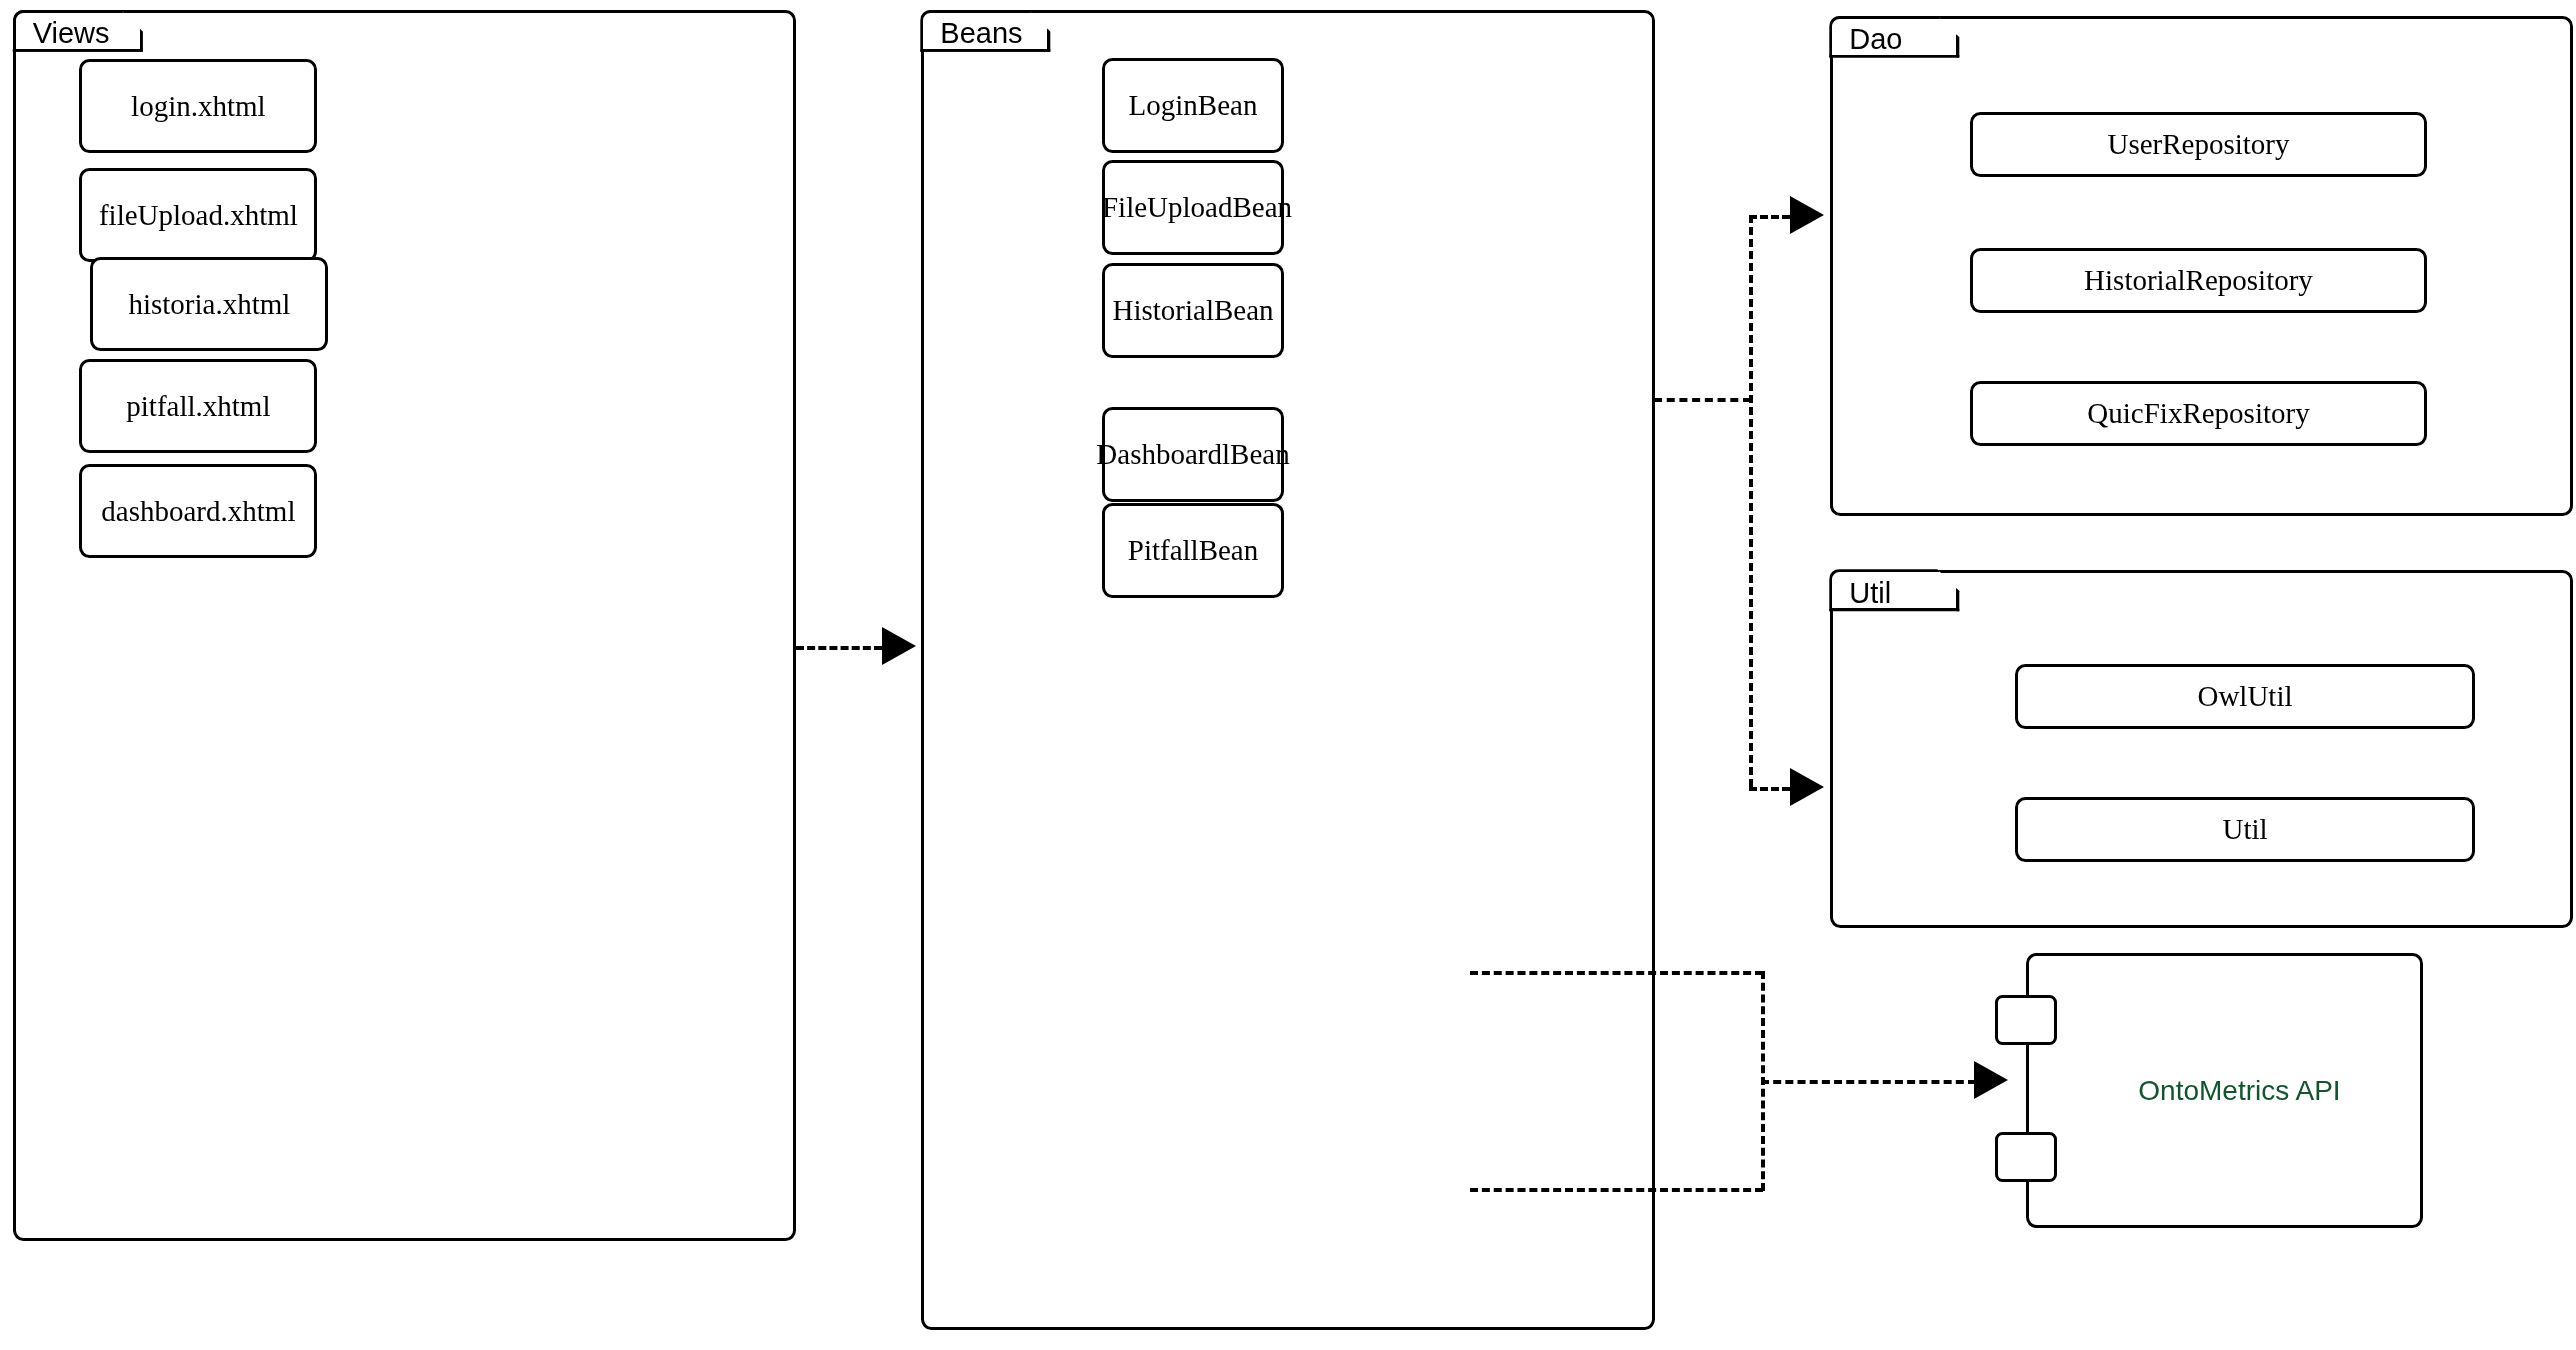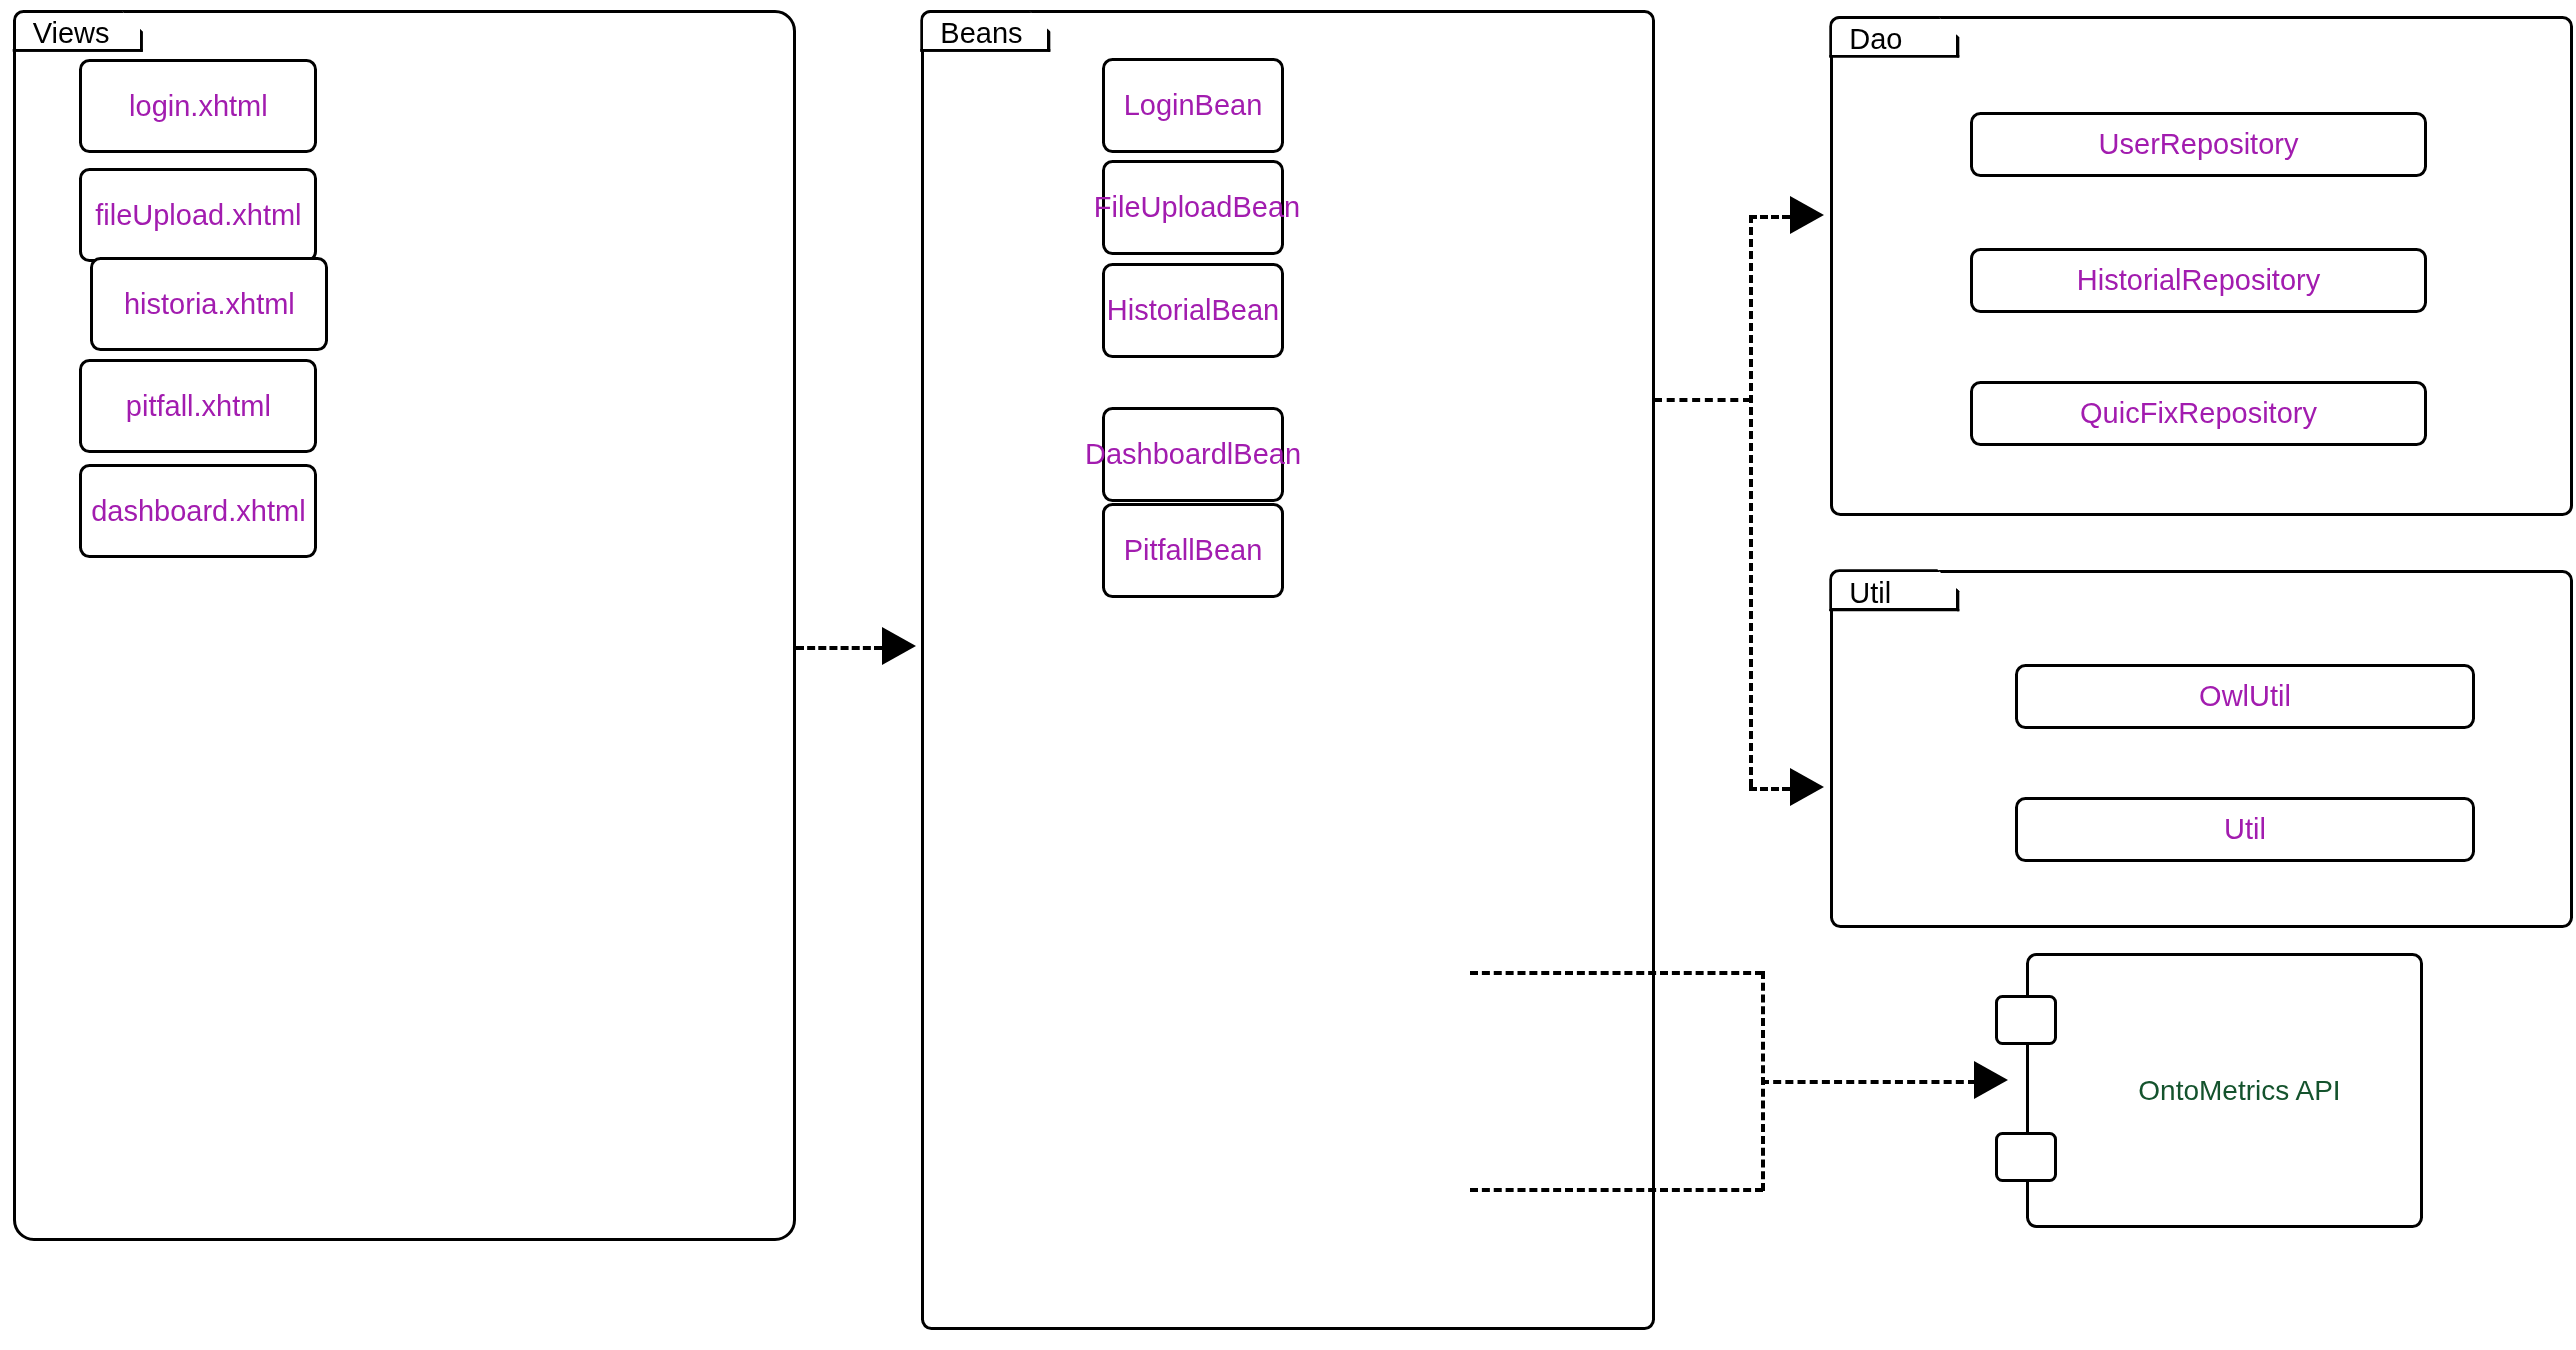--- a/index.html
+++ b/index.html
@@ -53,23 +53,24 @@
   .node{
     position:absolute;
     box-sizing:border-box;
     border:3.7px solid #000;
     border-radius:10.4px;
     background:#ffffff;
     display:flex;
     align-items:center;
     justify-content:center;
     font-size:29px;
-    color:#a21caf;
+    color:#000000;
     text-align:center;
     white-space:nowrap;
+    font-family:Liberation Serif, serif;
   }
   
   .component{
     position:absolute;
     box-sizing:border-box;
     border:3.7px solid #000;
     border-radius:10.4px;
     background:#ffffff;
   }
   .component-label{
@@ -109,21 +110,21 @@
     border-top:19.3px solid transparent;
     border-bottom:19.3px solid transparent;
     border-left:34px solid #000;
   }
 </style>
 </head>
 <body>
 
 <div id="canvas">
 
-  <div class="pkg" style="left:13.4px; top:10.4px; width:783px; height:1231px;border-radius:21px;">
+  <div class="pkg" style="left:13.4px; top:10.4px; width:783px; height:1231px;">
     <div class="pkg-tab" style="width:130px; height:42px;">
       <div class="pkg-tab-inner"></div>
     </div>
     <div class="pkg-title">Views</div>
 
     <div class="node" style="left:63px; top:46px; width:238px; height:94px;">
       <span>login.xhtml</span>
     </div>
     <div class="node" style="left:63px; top:155px; width:238px; height:94px;">
       <span>fileUpload.xhtml</span>

